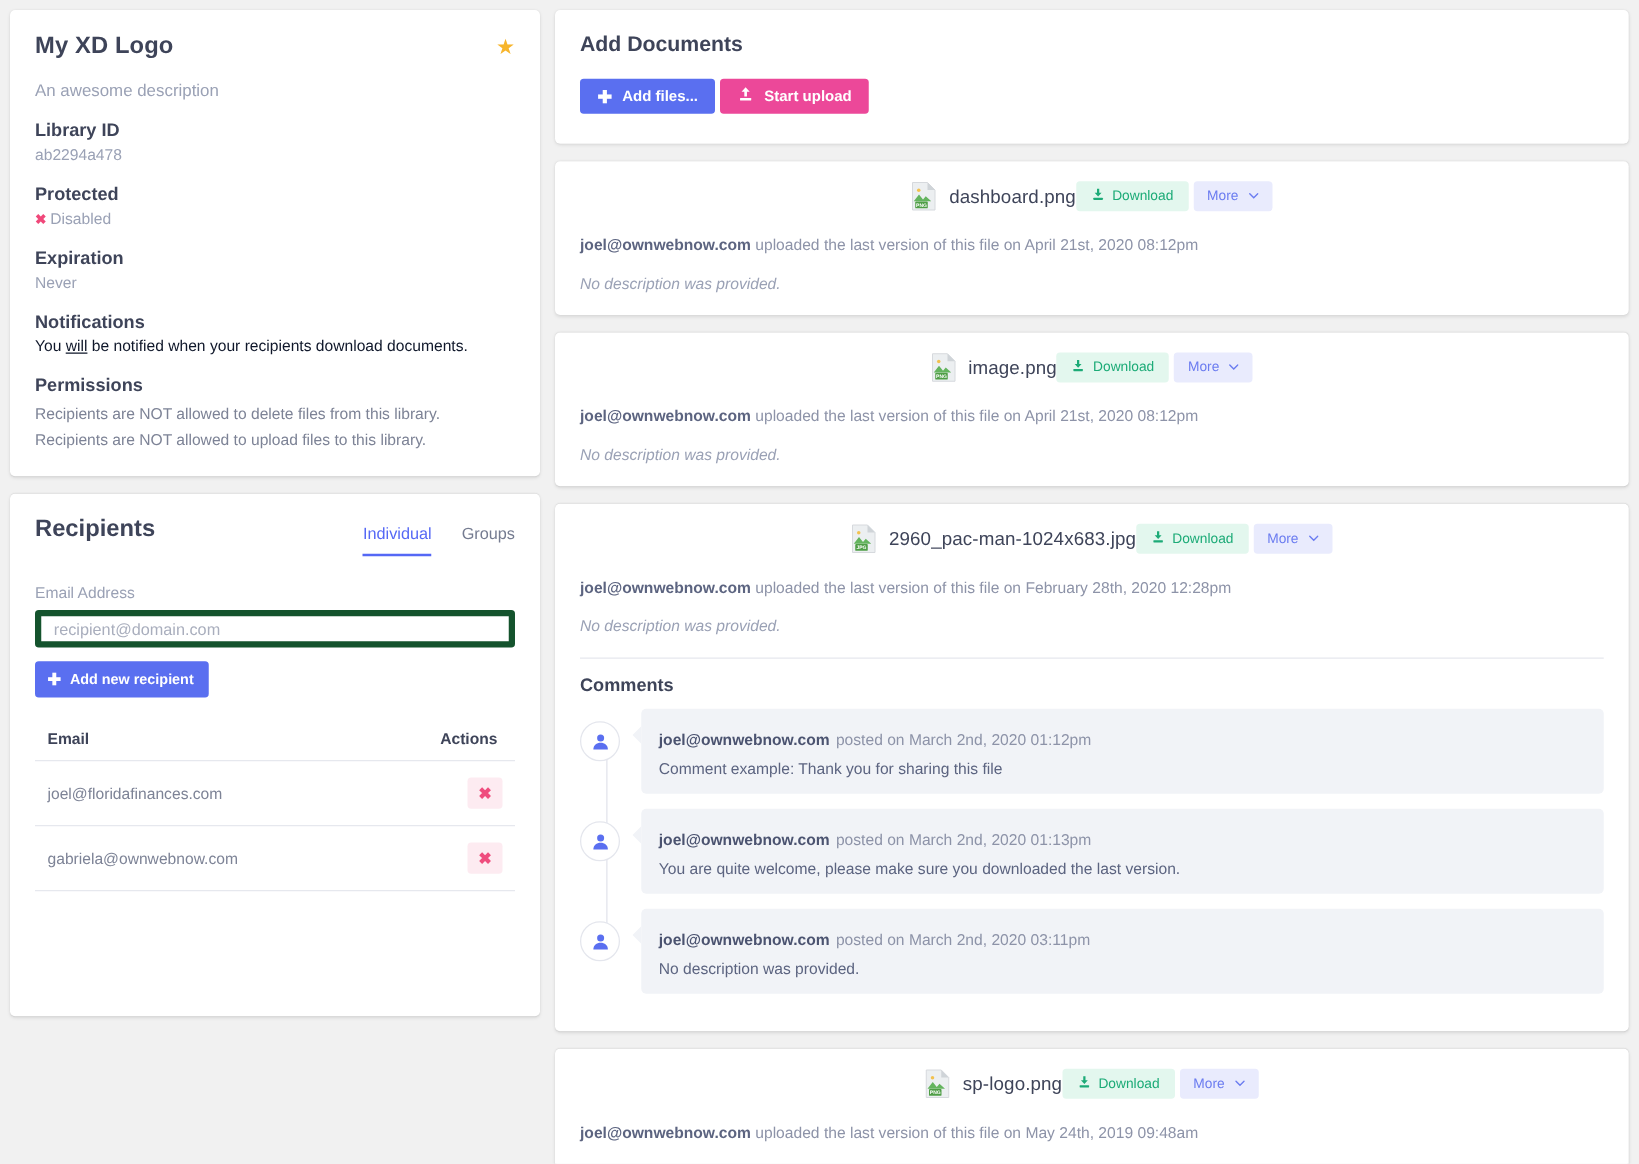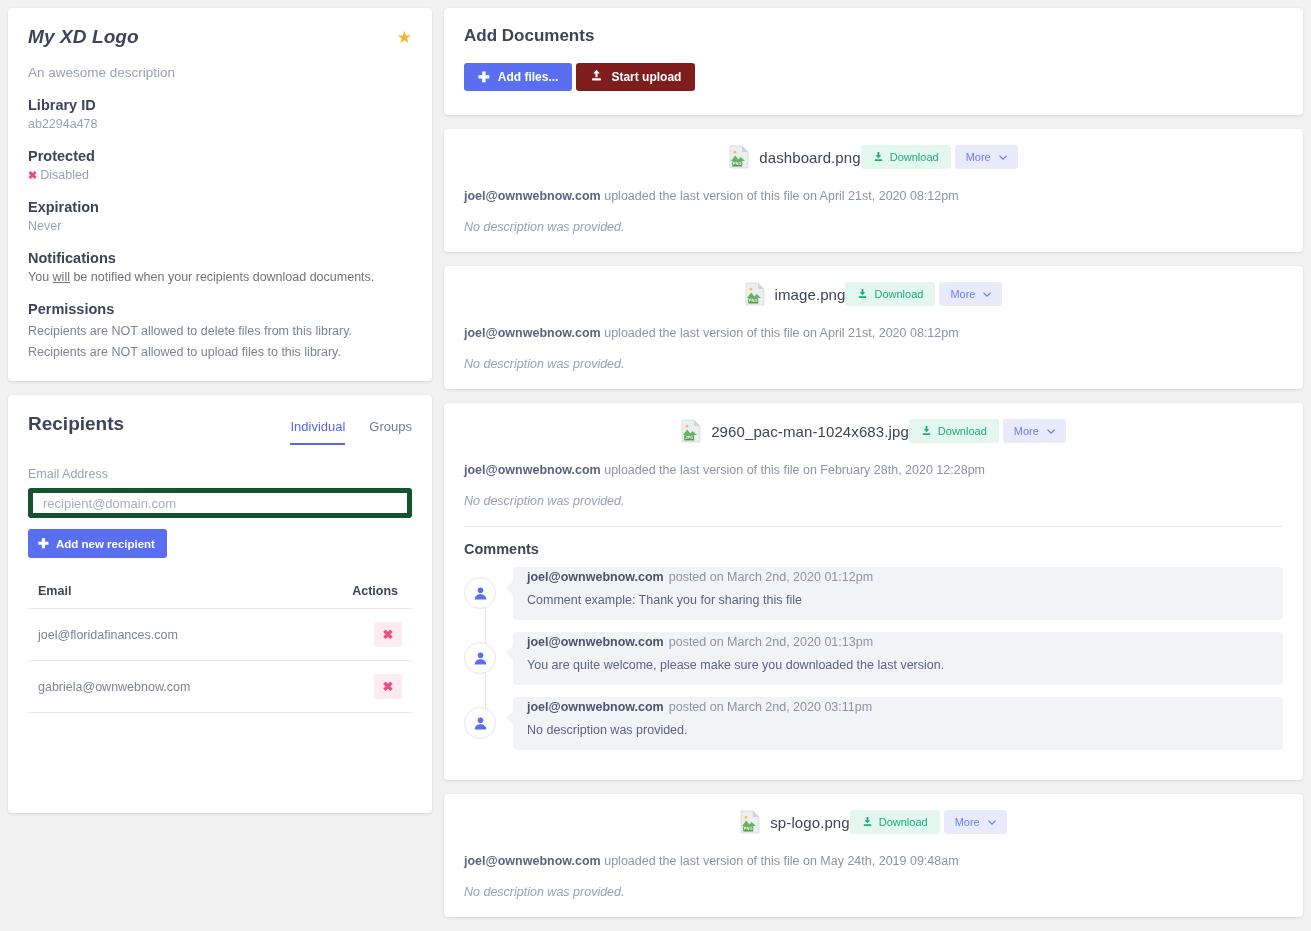--- a/index.html
+++ b/index.html
@@ -22,28 +22,28 @@
 
   .card {
     background: #ffffff;
     border-radius: 4px;
     box-shadow: 0 1px 3px rgba(0,0,0,0.10), 0 0 1px rgba(0,0,0,0.08);
   }
 
   
   .lib-card { padding: 18px 20px 22px 20px; }
   .lib-head { display: flex; align-items: flex-start; justify-content: space-between; }
-  .lib-title { font-size: 19px; font-weight: 600; color: #3e4459; letter-spacing: .1px; font-style: italic; }
+  .lib-title { font-size: 19px; font-weight: 600; color: #3e4459; letter-spacing: .1px; }
   .star-icon { color: #f7b52b; font-size: 17px; line-height: 1; margin-top: 3px; }
   .lib-desc { margin-top: 17px; font-size: 13.5px; color: #9aa1b5; }
 
   .field-label { margin-top: 17px; font-size: 14.5px; font-weight: 600; color: #3e4459; }
   .field-value { margin-top: 4px; font-size: 12.5px; color: #9aa1b5; }
   .x-mark { color: #f0487a; font-weight: 700; font-size: 11px; margin-right: 3px; }
-  .note { margin-top: 4px; font-size: 12.5px; color: #737373; }
+  .note { margin-top: 4px; font-size: 12.5px; color: #0f172a; }
   .note .u { text-decoration: underline; }
   .perm-row { margin-top: 7px; font-size: 12.5px; color: #7d8396; }
   .perm-row:first-of-type { margin-top: 4px; }
 
   
   .rec-card { padding: 18px 20px 20px 20px; min-height: 418px; }
   .rec-head { display: flex; align-items: flex-start; justify-content: space-between; }
   .rec-title { font-size: 19px; font-weight: 600; color: #3e4459; }
   .tabs { display: flex; gap: 24px; padding-top: 6px; }
   .tab { font-size: 13px; color: #757c91; padding-bottom: 9px; border-bottom: 2px solid transparent; cursor: pointer; }
@@ -104,21 +104,21 @@
   .btn-add-files {
     display: inline-flex; align-items: center; gap: 8px;
     background: #5a6ff0; color: #fff;
     border: none; border-radius: 3px;
     font-family: inherit; font-size: 12px; font-weight: 700;
     padding: 0 14px; height: 28px;
     cursor: pointer;
   }
   .btn-start-upload {
     display: inline-flex; align-items: center; gap: 8px;
-    background: #7f1d1d; color: #fff;
+    background: #ec4899; color: #fff;
     border: none; border-radius: 3px;
     font-family: inherit; font-size: 12px; font-weight: 700;
     padding: 0 14px; height: 28px;
     cursor: pointer;
   }
   .icon-plus { font-size: 14px; font-weight: 700; line-height: 1; }
 
   
   .doc-card { padding: 16px 20px 18px 20px; }
   .doc-head { display: flex; align-items: flex-start; justify-content: center; }
@@ -165,21 +165,21 @@
     background: #fff;
     border: 1px solid #e4e6ed;
     display: flex; align-items: center; justify-content: center;
     margin-top: 10px;
   }
   .bubble-wrap { position: relative; flex: 1 1 auto; margin-left: 17px; }
   .bubble {
     position: relative;
     background: #f1f3f7;
     border-radius: 4px;
-    padding: 3px 14px 13px 14px;
+    padding: 18px 14px 13px 14px;
   }
   .bubble:before {
     content: "";
     position: absolute; left: -7px; top: 14px;
     border-top: 7px solid transparent;
     border-bottom: 7px solid transparent;
     border-right: 7px solid #f1f3f7;
   }
   .c-head { font-size: 12.5px; color: #8d93a8; }
   .c-head .who { color: #4b5370; font-weight: 700; margin-right: 5px; }

